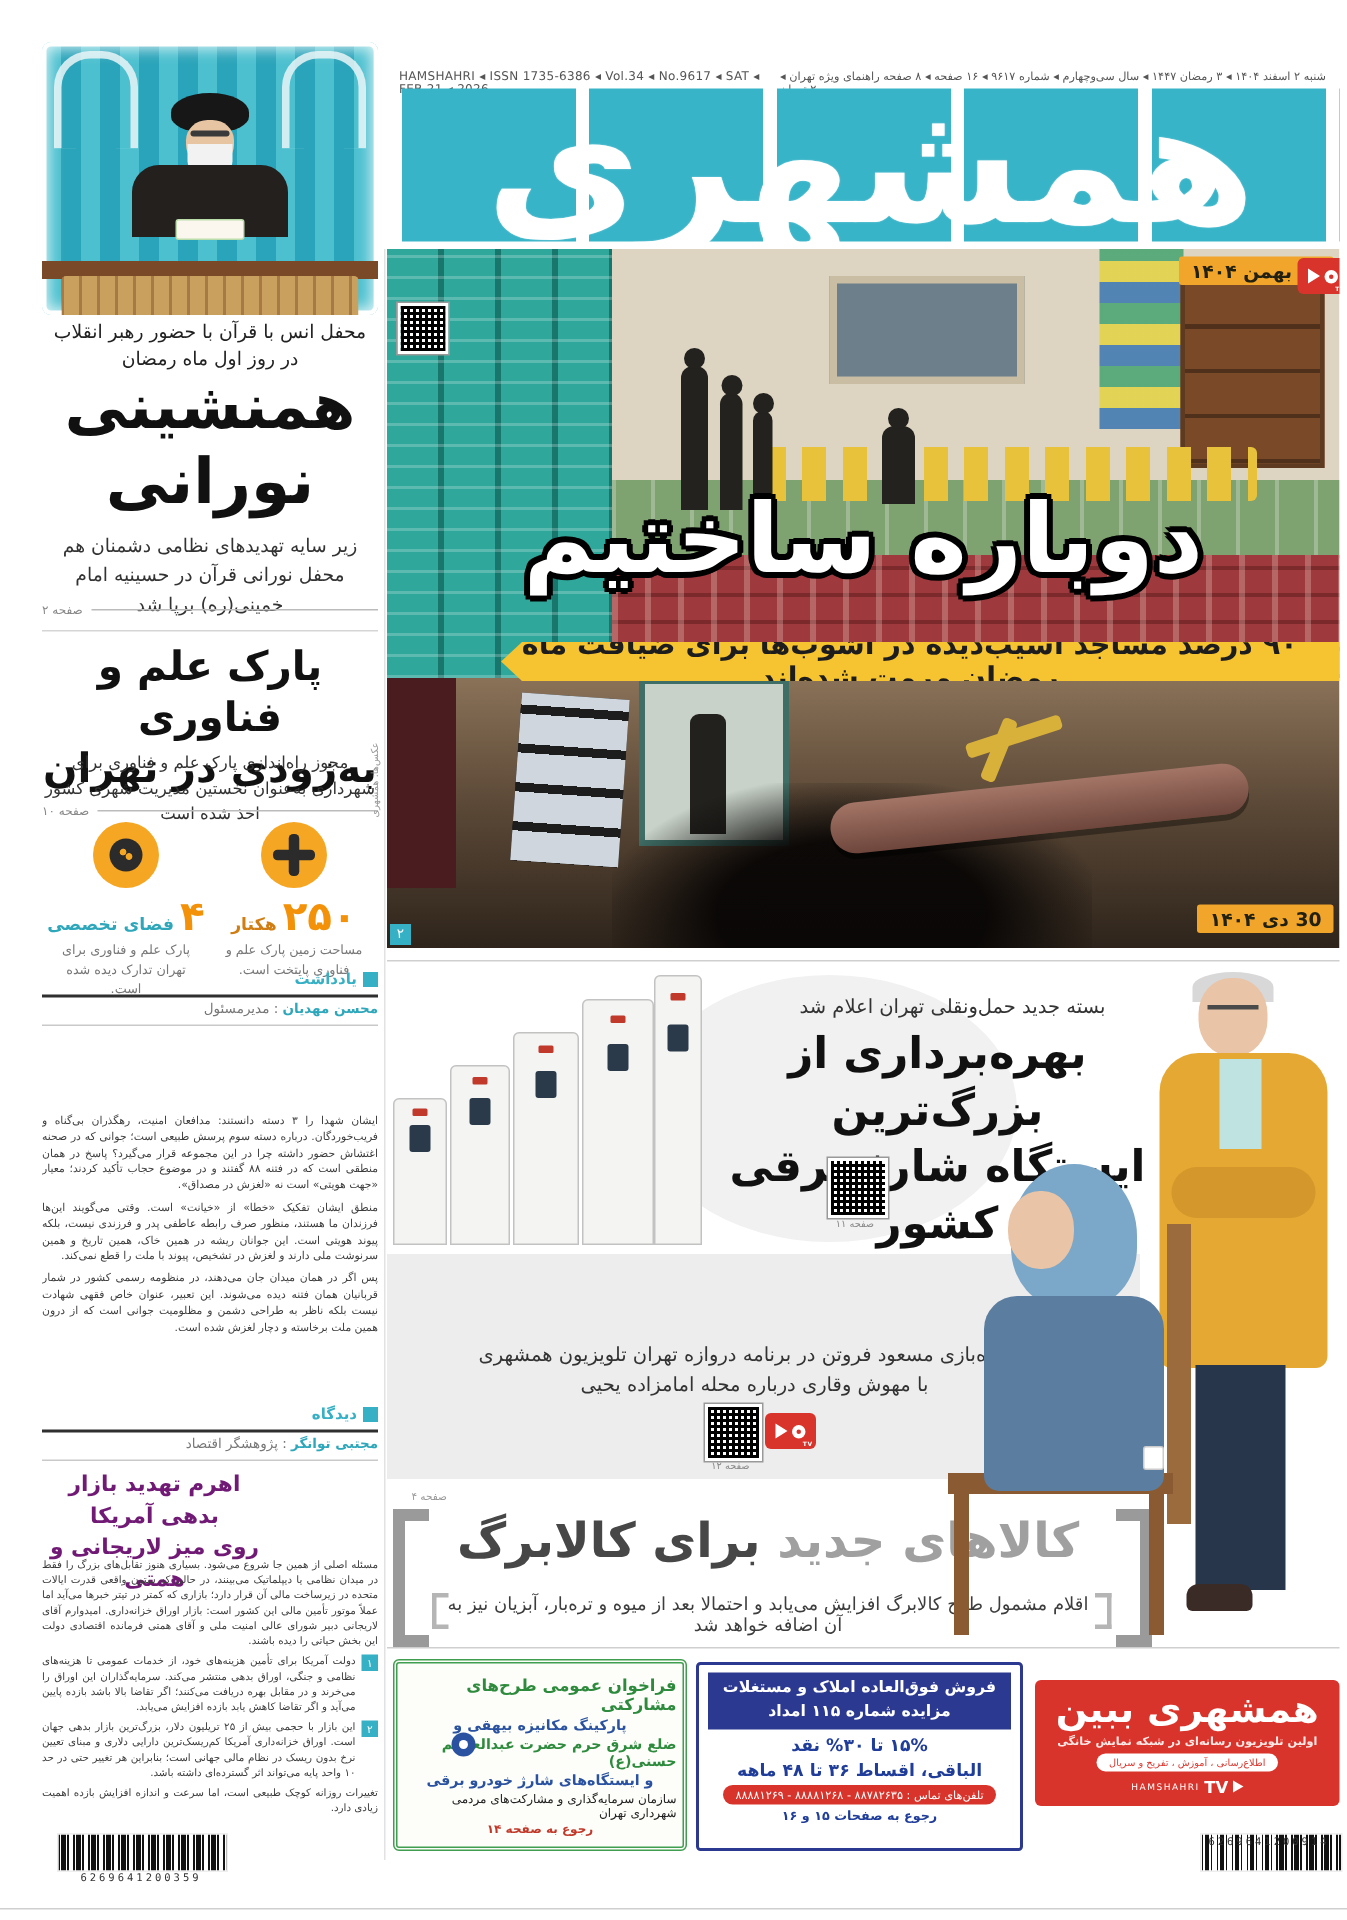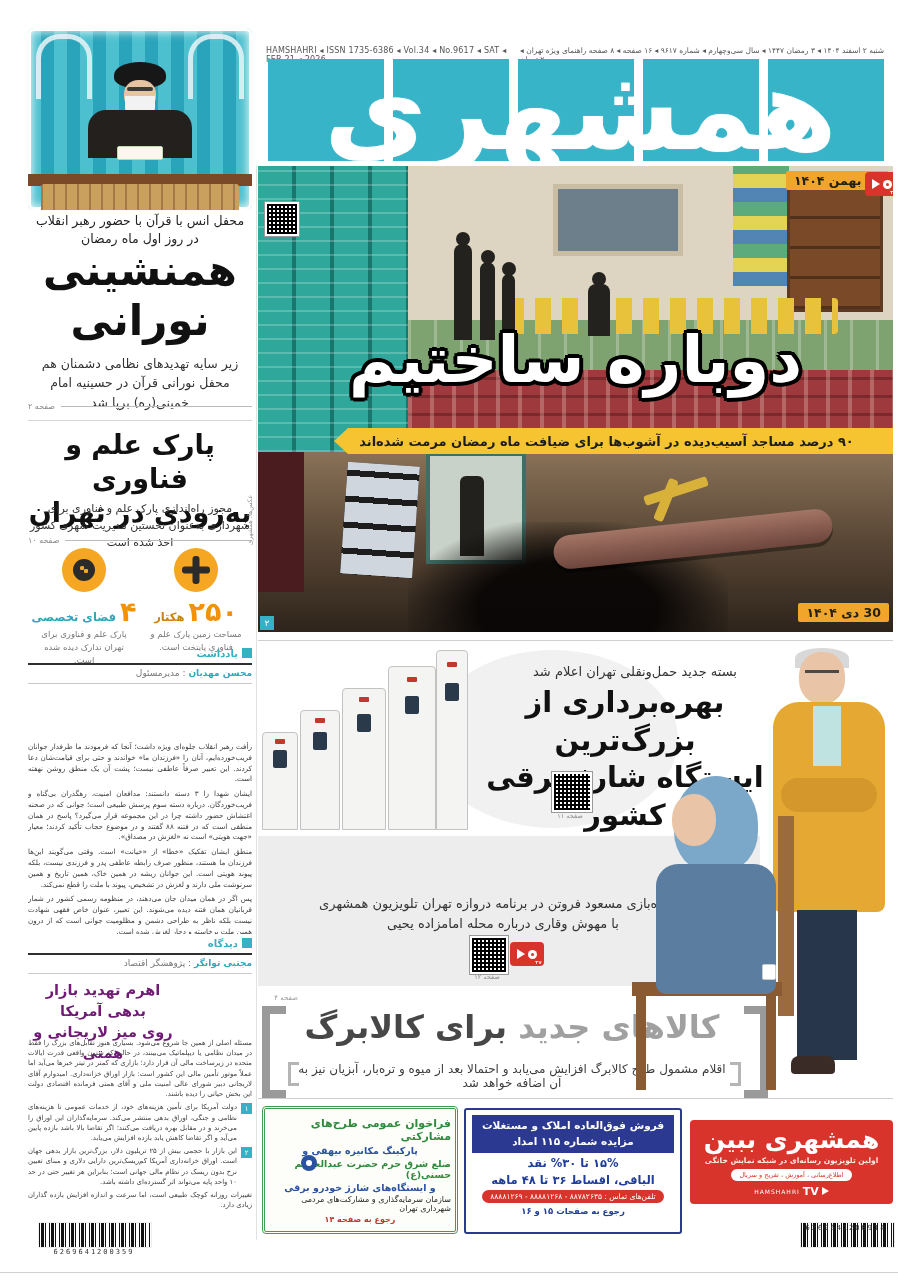--- a/index.html
+++ b/index.html
@@ -78,21 +78,21 @@
       background:repeating-linear-gradient(0deg,#2f6fb0 0 14px,#e4d23a 14px 28px,#3aa06b 28px 42px);opacity:.8;}
   .mp-chairs{position:absolute;left:250px;top:132px;width:330px;height:36px;
       background:repeating-linear-gradient(90deg,#e9c23b 0 16px,rgba(0,0,0,0) 16px 27px);border-radius:4px;}
   .mp-carpet{position:absolute;left:150px;bottom:0;right:0;height:82px;background:#9e3a3e;
       background-image:repeating-linear-gradient(90deg,rgba(255,235,220,.25) 0 4px,transparent 4px 22px),
                        repeating-linear-gradient(0deg,rgba(60,10,10,.35) 0 3px,transparent 3px 18px);}
   .sil{position:absolute;background:#23221f;border-radius:8px 8px 0 0;}
   .sil::before{content:"";position:absolute;left:50%;top:-12px;transform:translateX(-50%);width:14px;height:14px;border-radius:50%;background:#23221f;}
   .mp-strip{position:absolute;right:0;top:262px;width:545px;height:26px;background:#f6c331;display:flex;align-items:center;
       clip-path:polygon(14px 0,100% 0,100% 100%,14px 100%,0 50%);padding-right:14px;}
-  .mp-strip span{font-size:13px;font-weight:bold;color:#1d1d1d;width:100%;text-align:center;}
+  .mp-strip span{font-size:19px;font-weight:bold;color:#1d1d1d;width:100%;text-align:center;}
   .mp-bottom{position:absolute;left:0;top:286px;width:100%;height:180px;
       background:linear-gradient(#8a7258 0%,#5d4a38 45%,#2e241b 100%);}
   .soot{position:absolute;left:150px;bottom:0;width:320px;height:110px;
       background:radial-gradient(ellipse at 50% 80%,rgba(8,6,5,.95) 0 40%,transparent 75%);}
   .rolled{position:absolute;right:60px;top:70px;width:280px;height:34px;background:linear-gradient(#a37566,#6e463c);
       border-radius:17px;transform:rotate(-6deg);box-shadow:0 4px 0 rgba(0,0,0,.35);}
   .stool{position:absolute;right:180px;top:26px;width:70px;height:46px;}
   .stool::before,.stool::after{content:"";position:absolute;background:#d8b13a;border-radius:3px;}
   .stool::before{left:0;top:8px;width:66px;height:10px;transform:rotate(-18deg);}
   .stool::after{left:18px;top:0;width:10px;height:44px;transform:rotate(22deg);}
@@ -426,21 +426,20 @@
     <span class="sq"></span>
     <span class="tx">یادداشت</span>
   </div>
   <div class="abs rule-thick" style="top:663px"></div>
   <div class="abs author-row" style="top:668px">
     <b>محسن مهدیان</b> <span>: مدیرمسئول</span>
   </div>
   <div class="abs rule-thin" style="top:683px"></div>
 
   <div class="abs note-body">
-    <p>رأفت رهبر انقلاب جلوه‌ای ویژه داشت؛ آنجا که فرمودند ما طرفدار جوانان فریب‌خورده‌ایم، آنان را «فرزندان ما» خواندند و حتی برای قیامت‌شان دعا کردند. این تعبیر صرفاً عاطفی نیست؛ پشت آن یک منطق روشن نهفته است.</p>
     <p>ایشان شهدا را ۳ دسته دانستند: مدافعان امنیت، رهگذران بی‌گناه و فریب‌خوردگان. درباره دسته سوم پرسش طبیعی است؛ جوانی که در صحنه اغتشاش حضور داشته چرا در این مجموعه قرار می‌گیرد؟ پاسخ در همان منطقی است که در فتنه ۸۸ گفتند و در موضوع حجاب تأکید کردند؛ معیار «جهت هویتی» است نه «لغزش در مصداق».</p>
     <p>منطق ایشان تفکیک «خطا» از «خیانت» است. وقتی می‌گویند این‌ها فرزندان ما هستند، منظور صرف رابطه عاطفی پدر و فرزندی نیست، بلکه پیوند هویتی است. این جوانان ریشه در همین خاک، همین تاریخ و همین سرنوشت ملی دارند و لغزش در تشخیص، پیوند با ملت را قطع نمی‌کند.</p>
     <p>پس اگر در همان میدان جان می‌دهند، در منظومه رسمی کشور در شمار قربانیان همان فتنه دیده می‌شوند. این تعبیر، عنوان خاص فقهی شهادت نیست بلکه ناظر به طراحی دشمن و مظلومیت جوانی است که از درون همین ملت برخاسته و دچار لغزش شده است.</p>
 
   </div>
 
   <div class="abs sec-label" style="left:28px;top:938px;width:224px;">
     <span class="sq"></span>
     <span class="tx">دیدگاه</span>
   </div>
@@ -455,18 +454,18 @@
   <div class="abs vp-body">
     <p>مسئله اصلی از همین جا شروع می‌شود. بسیاری هنوز تقابل‌های بزرگ را فقط در میدان نظامی یا دیپلماتیک می‌بینند، در حالی که ستون واقعی قدرت ایالات متحده در زیرساخت مالی آن قرار دارد؛ بازاری که کمتر در تیتر خبرها می‌آید اما عملاً موتور تأمین مالی این کشور است: بازار اوراق خزانه‌داری. امیدوارم آقای لاریجانی دبیر شورای عالی امنیت ملی و آقای همتی فرمانده اقتصادی دولت این بخش حیاتی را دیده باشند.</p>
     <div class="vp-point">
       <span class="n">۱</span>
       <span>دولت آمریکا برای تأمین هزینه‌های خود، از خدمات عمومی تا هزینه‌های نظامی و جنگی، اوراق بدهی منتشر می‌کند. سرمایه‌گذاران این اوراق را می‌خرند و در مقابل بهره دریافت می‌کنند؛ اگر تقاضا بالا باشد بازده پایین می‌آید و اگر تقاضا کاهش یابد بازده افزایش می‌یابد.</span>
     </div>
     <div class="vp-point">
       <span class="n">۲</span>
       <span>این بازار با حجمی بیش از ۲۵ تریلیون دلار، بزرگ‌ترین بازار بدهی جهان است. اوراق خزانه‌داری آمریکا کم‌ریسک‌ترین دارایی دلاری و مبنای تعیین نرخ بدون ریسک در نظام مالی جهانی است؛ بنابراین هر تغییر حتی در حد ۱۰ واحد پایه می‌تواند اثر گسترده‌ای داشته باشد.</span>
     </div>
-    <p>تغییرات روزانه کوچک طبیعی است، اما سرعت و اندازه افزایش بازده گذاران زیادی دارد.</p>
+    <p>تغییرات روزانه کوچک طبیعی است، اما سرعت و اندازه افزایش بازده اهمیت زیادی دارد.</p>
     <span class="cont-chip">ادامه در صفحه ۳</span>
   </div>
 
   <div class="abs hline" style="left:0;top:1272px;width:898px;"></div>
 </div>
 
 </body></html>

